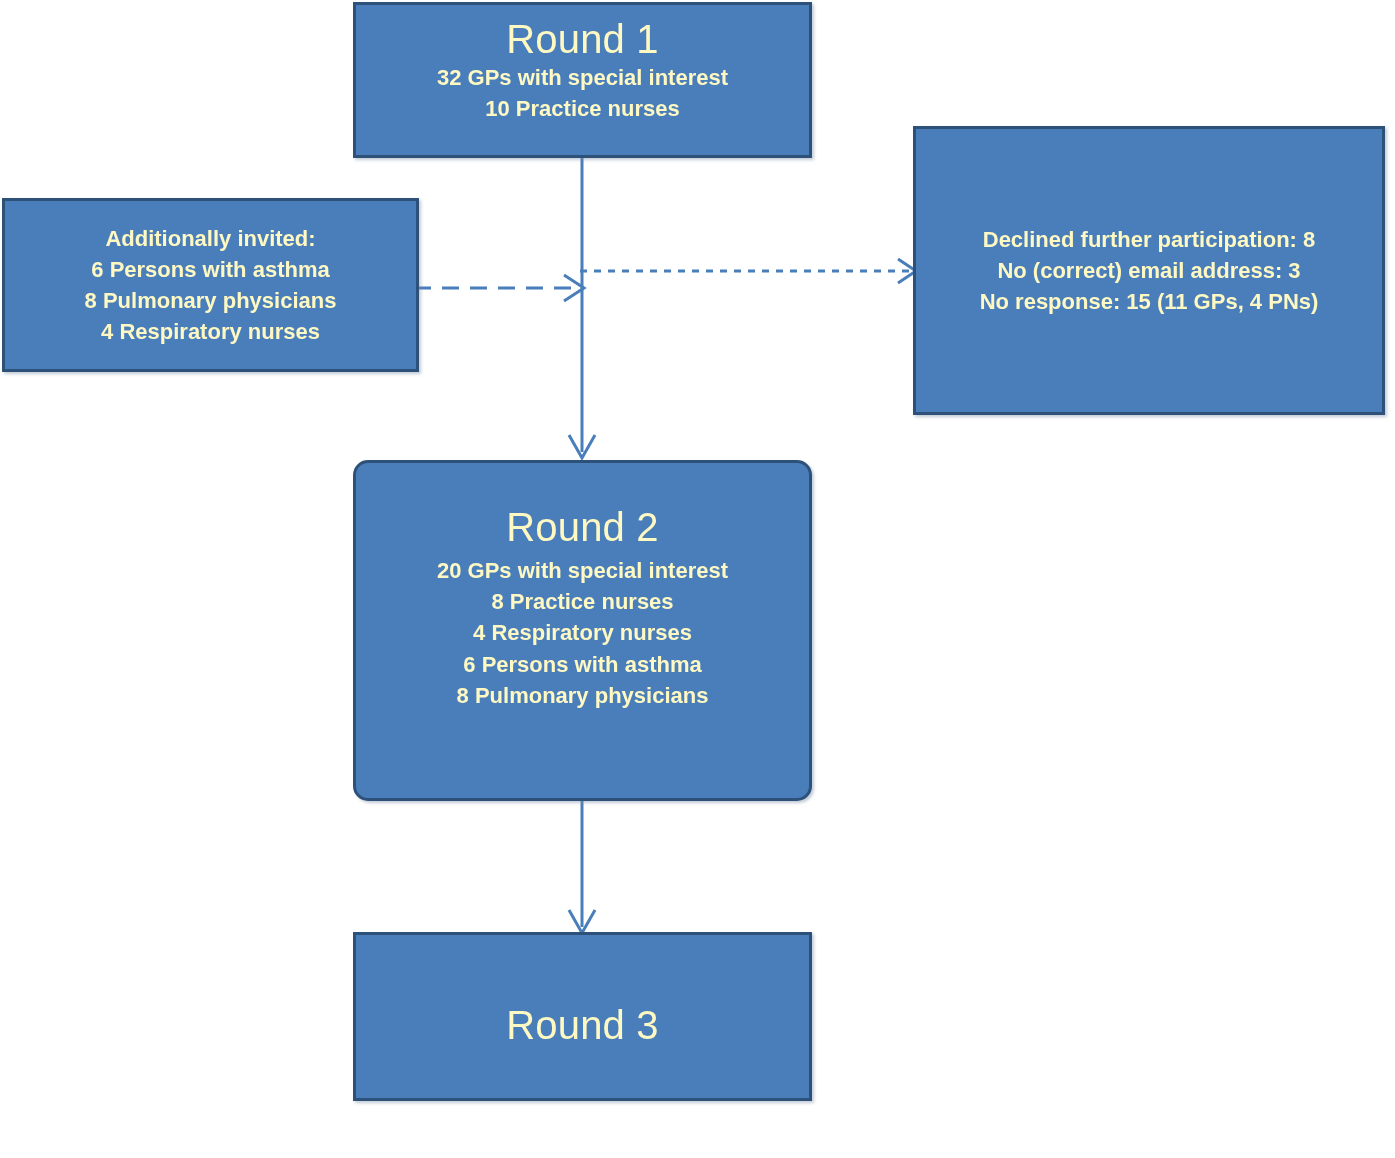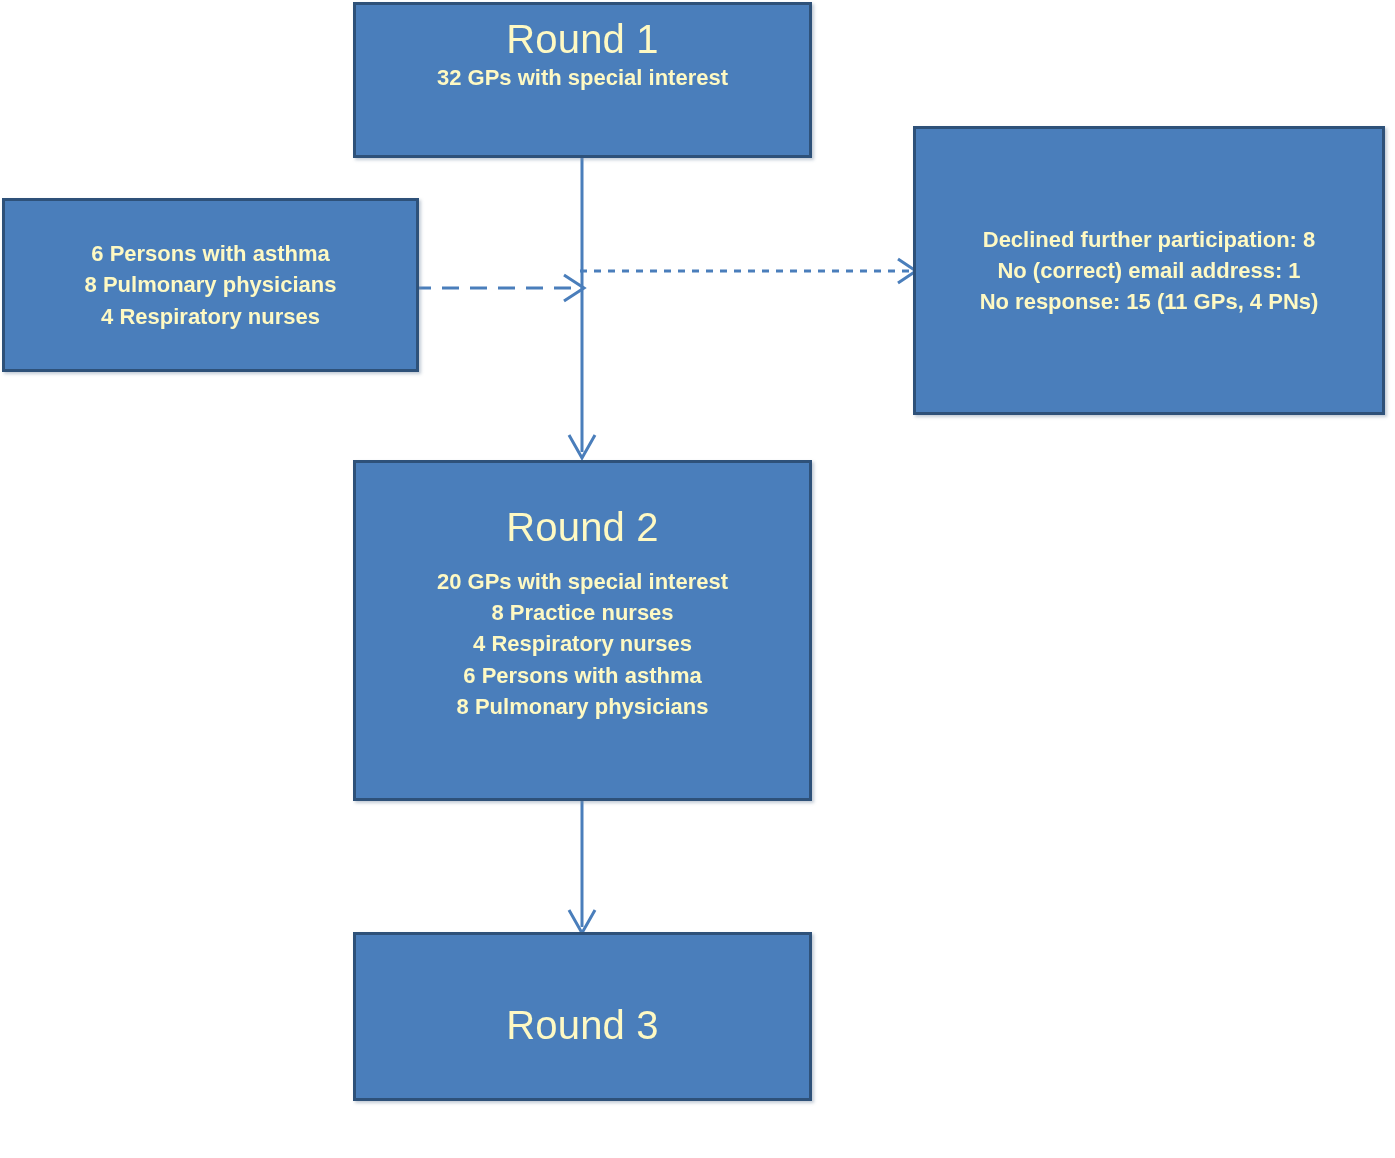--- a/index.html
+++ b/index.html
@@ -38,21 +38,21 @@
     line-height: 1.12;
     letter-spacing: 0.2px;
     white-space: nowrap;
   }
   .node-line {
     font-size: 22px;
     font-weight: 700;
     line-height: 1.42;
     white-space: nowrap;
   }
-  .node-line.spacer-before { margin-top: 16px; }
+  .node-line.spacer-before { margin-top: 5px; }
 
   .connector {
     position: absolute;
   }
   .connector svg {
     display: block;
     overflow: visible;
   }
 </style>
 </head>
@@ -84,35 +84,37 @@
   <div class="connector" style="left:576px; top:252px; width:350px; height:38px;">
     <svg width="350" height="38" viewBox="0 0 350 38">
       <line x1="4" y1="19" x2="334" y2="19" stroke="#4a7ebb" stroke-width="3" stroke-dasharray="7 7"></line>
       <polyline points="322,7 340,19 322,31" fill="none" stroke="#4a7ebb" stroke-width="3"></polyline>
     </svg>
   </div>
 
   <div class="node" style="left:353px; top:2px; width:459px; height:156px; padding-top:12px;">
     <div class="node-title">Round 1</div>
     <div class="node-line">32 GPs with special interest</div>
+    <div class="node-line">10 Practice nurses</div>
   </div>
 
   <div class="node center-v" style="left:2px; top:198px; width:417px; height:174px;">
+    <div class="node-line">Additionally invited:</div>
     <div class="node-line">6 Persons with asthma</div>
     <div class="node-line">8 Pulmonary  physicians</div>
     <div class="node-line">4 Respiratory nurses</div>
   </div>
 
   <div class="node center-v" style="left:913px; top:126px; width:472px; height:289px;">
     <div class="node-line">Declined further  participation: 8</div>
-    <div class="node-line">No (correct)  email address: 1</div>
+    <div class="node-line">No (correct)  email address: 3</div>
     <div class="node-line">No response: 15 (11 GPs, 4 PNs)</div>
   </div>
 
-  <div class="node" style="left:353px; top:460px; width:459px; height:341px; padding-top:42px;">
+  <div class="node" style="left:353px; top:460px; width:459px; height:341px; padding-top:42px;border-radius:15px;">
     <div class="node-title">Round 2</div>
     <div class="node-line spacer-before">20 GPs with  special interest</div>
     <div class="node-line">8 Practice nurses</div>
     <div class="node-line">4 Respiratory nurses</div>
     <div class="node-line">6 Persons with asthma</div>
     <div class="node-line">8 Pulmonary  physicians</div>
   </div>
 
   <div class="node" style="left:353px; top:932px; width:459px; height:169px; padding-top:68px;">
     <div class="node-title">Round 3</div>

